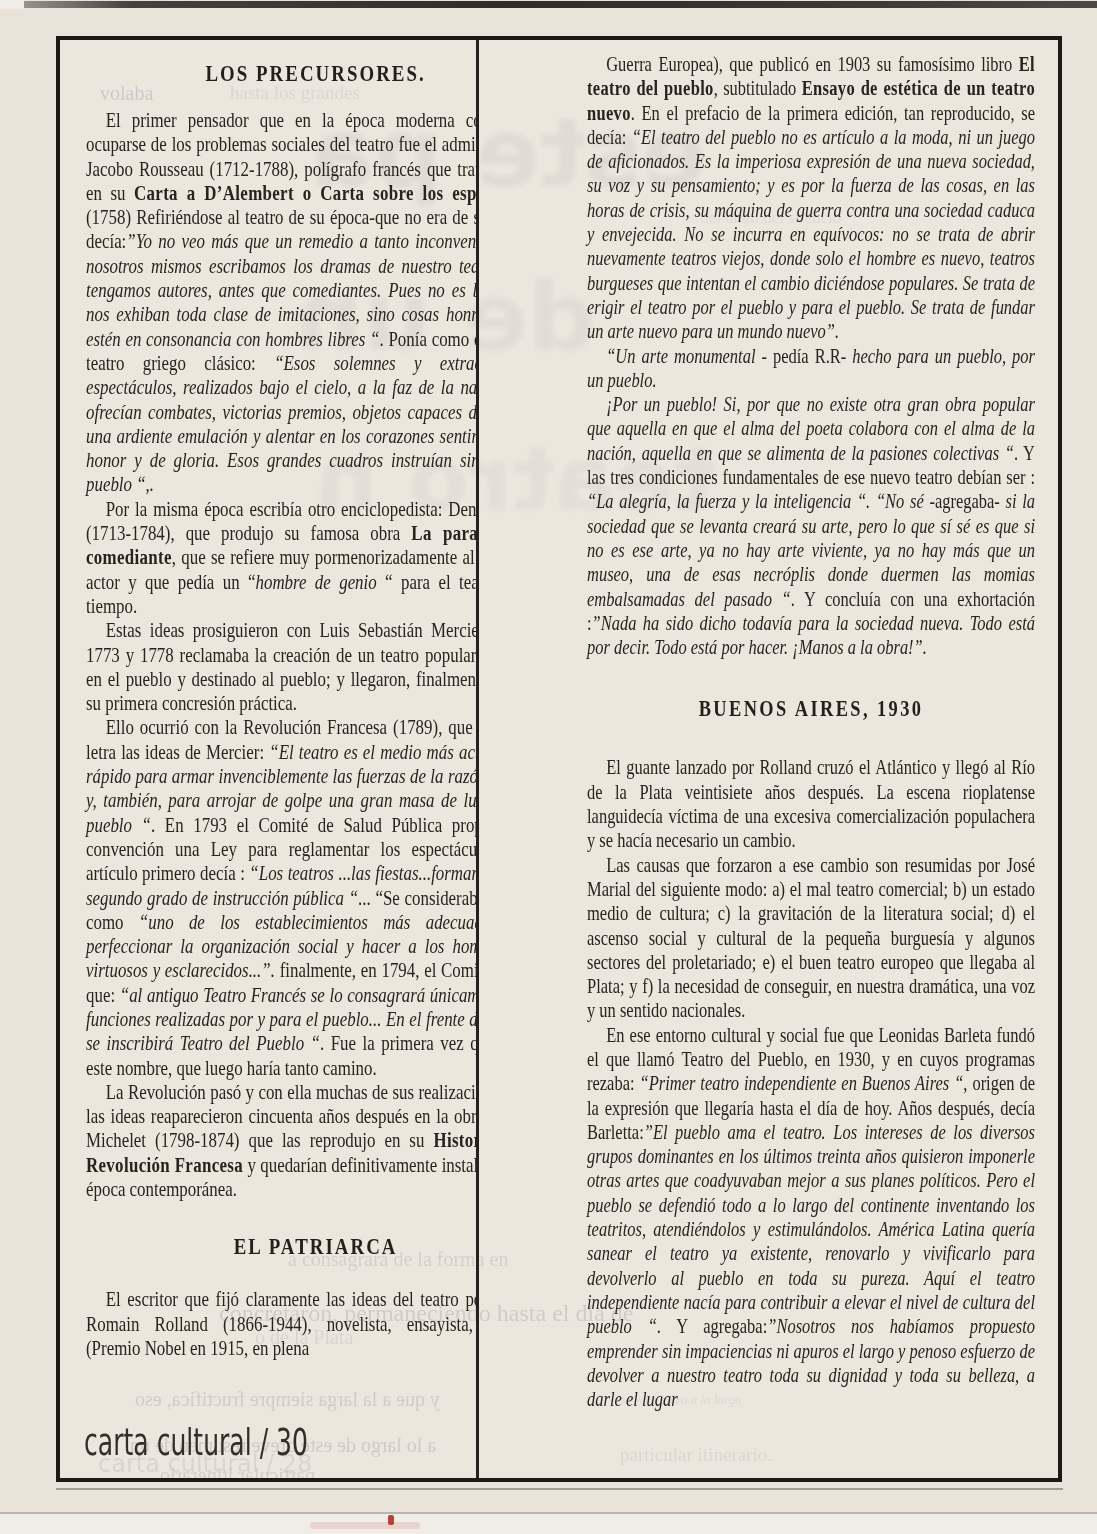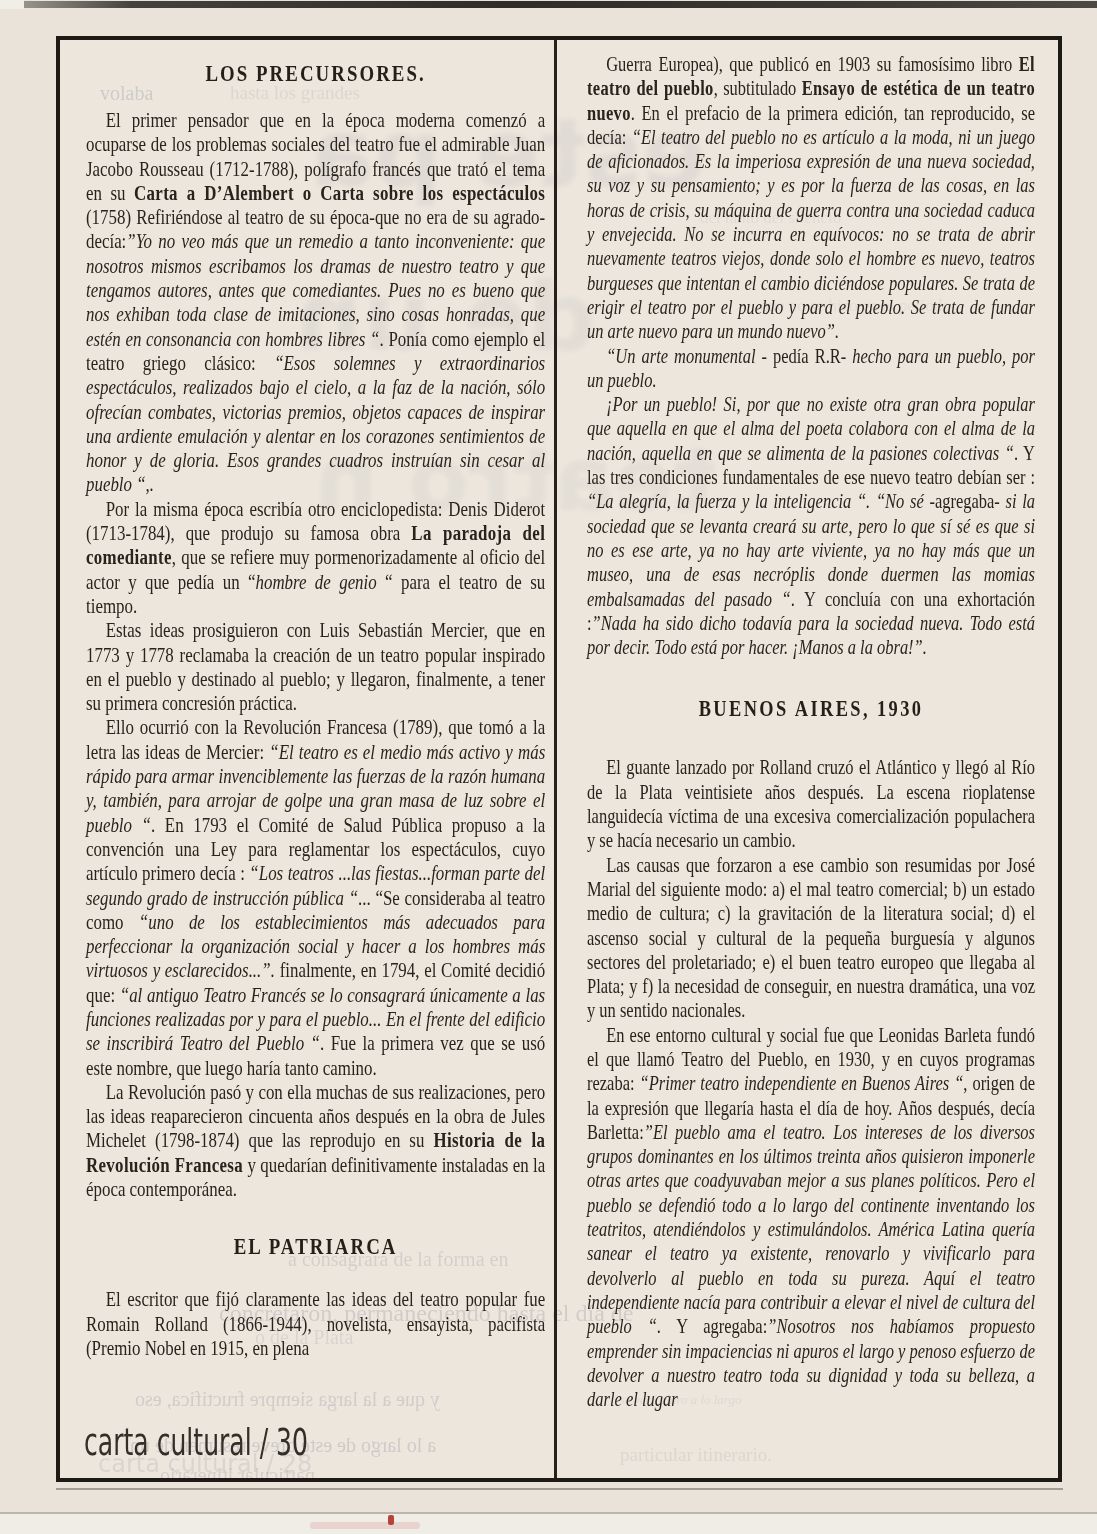--- a/index.html
+++ b/index.html
@@ -10,21 +10,21 @@
         background:linear-gradient(90deg,#97938c 0%,#45413d 10%,#302c29 45%,#3b3733 75%,#4c4843 100%);}
   .frame{position:absolute;left:56px;top:36px;width:1006px;height:1446px;box-sizing:border-box;
         border:4px solid #1d1915;background:#ece6dc;}
   .frame-echo{position:absolute;left:56px;top:1488px;width:1007px;height:2px;background:#5a554f;opacity:.5;}
   .bottom-strip{position:absolute;left:0;top:1512px;width:1097px;height:22px;background:#f0ede7;
         border-top:2px solid #bab5ad;box-sizing:border-box;}
   .red-mark{position:absolute;left:388px;top:1515px;width:6px;height:10px;background:#b5433a;border-radius:2px;}
   .pink-smudge{position:absolute;left:310px;top:1522px;width:110px;height:7px;background:rgba(205,120,120,.22);border-radius:3px;}
 
   .col{position:absolute;top:0;bottom:0;overflow:hidden;z-index:1;box-sizing:border-box;}
-  .col-left{left:0;width:497px;border-right:3px solid #26211c;padding:12px 0 0 26px;}
+  .col-left{left:0;width:419px;border-right:3px solid #26211c;padding:12px 0 0 26px;}
   .col-right{left:497px;right:0;padding:12px 12px 0 30px;}
   .col-inner{width:560px;transform-origin:0 0;}
   .col-inner-left{transform:scaleX(0.82);}
   .col-inner-right{transform:scaleX(0.80);}
 
   .body-p{margin:0;text-indent:24px;font-size:20.6px;line-height:24.3px;text-align:justify;color:#29231e;}
   .r-n{font-style:normal;}
   .r-b{font-weight:bold;letter-spacing:.4px;}
   .r-i{font-style:italic;}
   .section-heading{margin:8px 0 20px;text-align:center;font-size:23px;line-height:28px;font-weight:bold;

